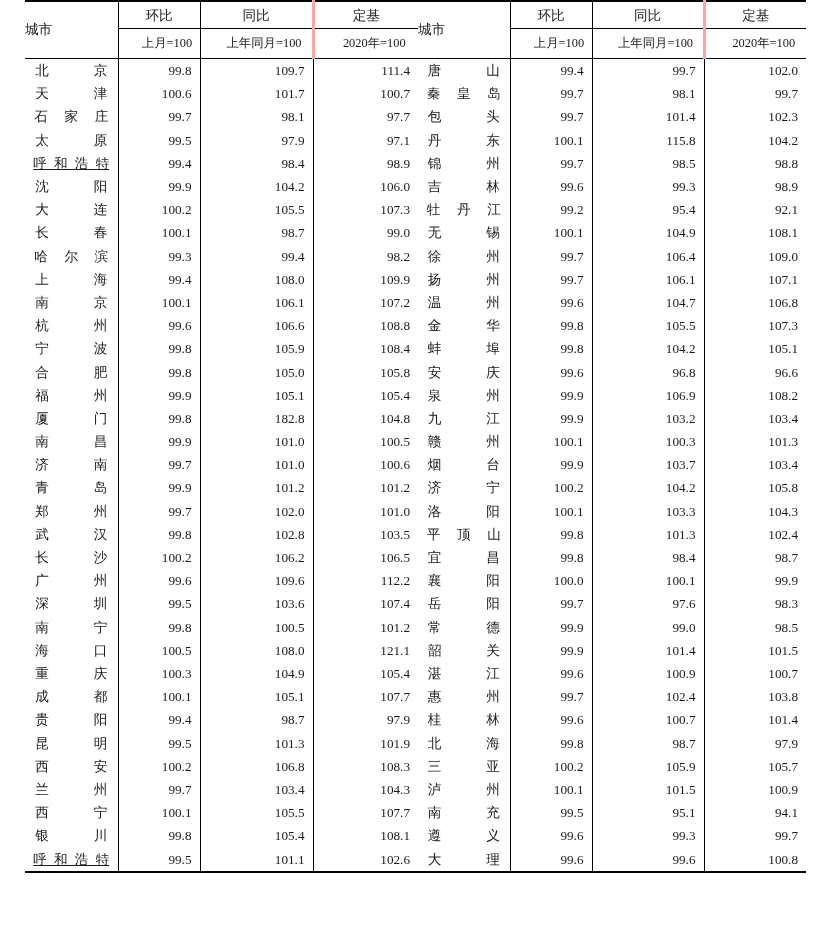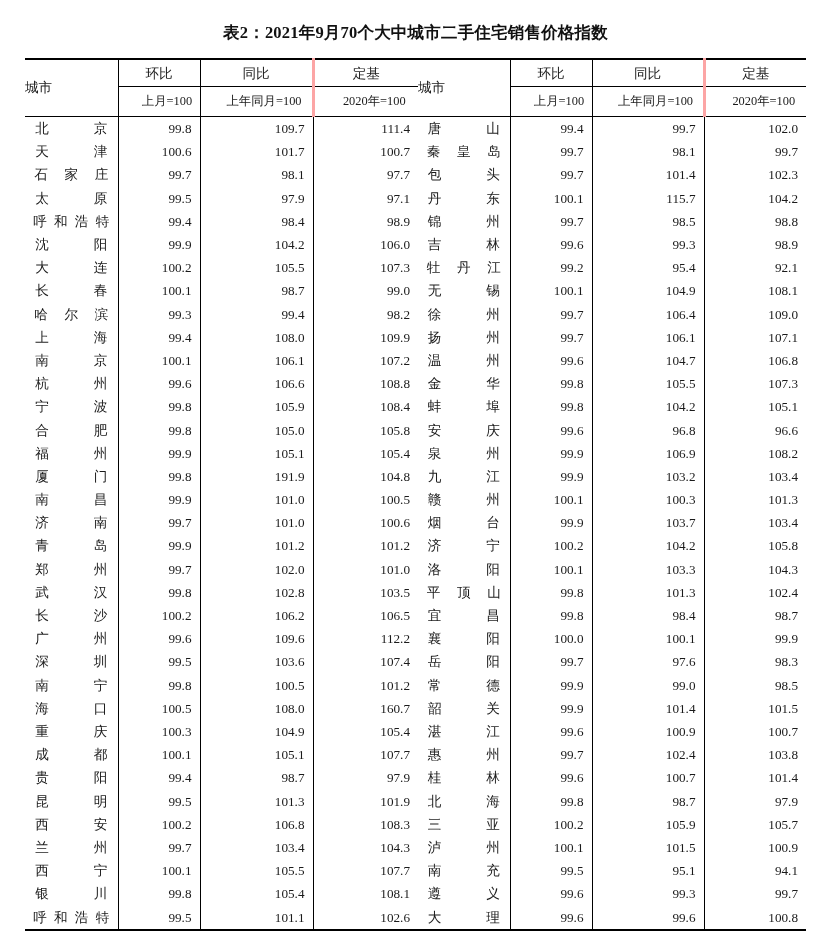--- a/index.html
+++ b/index.html
@@ -105,28 +105,27 @@
     font-size: 13.2px;
     font-variant-numeric: tabular-nums;
   }
   td.num.c1 { border-right: 1px solid #000; }
   td.num.c2 { border-right: 1px solid #000; }
   td.num.c3 { border-right: 0; }
 
   
   .nm2 { letter-spacing: 0; display: inline-block; width: 72px; text-align: justify; text-align-last: justify; }
   .nm3 { letter-spacing: 0; display: inline-block; width: 74px; text-align: justify; text-align-last: justify; }
-  .nm4 { letter-spacing: 0; display: inline-block; width: 76px; text-align: justify; text-align-last: justify; }
+  .nm4 { letter-spacing: 0; display: inline-block; width: 76px; text-align: justify; text-align-last: justify; text-decoration: underline; }
 </style>
 </head>
 <body>
 
 <div class="page">
 
-  <div class="title">表2：2021年9月70个大中城市二手住宅销售价格指数</div>
 
   <div class="tables">
 
     <table class="idx left">
       <colgroup>
         <col style="width:93px">
           <col style="width:82px">
           <col style="width:113px">
           <col style="width:105px">
       </colgroup>
@@ -230,21 +229,21 @@
           </tr>
           <tr>
             <td class="cityname"><span class="nm2">福州</span></td>
             <td class="num c1">99.9</td>
             <td class="num c2">105.1</td>
             <td class="num c3">105.4</td>
           </tr>
           <tr>
             <td class="cityname"><span class="nm2">厦门</span></td>
             <td class="num c1">99.8</td>
-            <td class="num c2">191.9</td>
+            <td class="num c2">182.8</td>
             <td class="num c3">104.8</td>
           </tr>
           <tr>
             <td class="cityname"><span class="nm2">南昌</span></td>
             <td class="num c1">99.9</td>
             <td class="num c2">101.0</td>
             <td class="num c3">100.5</td>
           </tr>
           <tr>
             <td class="cityname"><span class="nm2">济南</span></td>
@@ -291,21 +290,21 @@
           <tr>
             <td class="cityname"><span class="nm2">南宁</span></td>
             <td class="num c1">99.8</td>
             <td class="num c2">100.5</td>
             <td class="num c3">101.2</td>
           </tr>
           <tr>
             <td class="cityname"><span class="nm2">海口</span></td>
             <td class="num c1">100.5</td>
             <td class="num c2">108.0</td>
-            <td class="num c3">160.7</td>
+            <td class="num c3">121.1</td>
           </tr>
           <tr>
             <td class="cityname"><span class="nm2">重庆</span></td>
             <td class="num c1">100.3</td>
             <td class="num c2">104.9</td>
             <td class="num c3">105.4</td>
           </tr>
           <tr>
             <td class="cityname"><span class="nm2">成都</span></td>
             <td class="num c1">100.1</td>
@@ -392,21 +391,21 @@
           </tr>
           <tr>
             <td class="cityname"><span class="nm2">包头</span></td>
             <td class="num c1">99.7</td>
             <td class="num c2">101.4</td>
             <td class="num c3">102.3</td>
           </tr>
           <tr>
             <td class="cityname"><span class="nm2">丹东</span></td>
             <td class="num c1">100.1</td>
-            <td class="num c2">115.7</td>
+            <td class="num c2">115.8</td>
             <td class="num c3">104.2</td>
           </tr>
           <tr>
             <td class="cityname"><span class="nm2">锦州</span></td>
             <td class="num c1">99.7</td>
             <td class="num c2">98.5</td>
             <td class="num c3">98.8</td>
           </tr>
           <tr>
             <td class="cityname"><span class="nm2">吉林</span></td>

